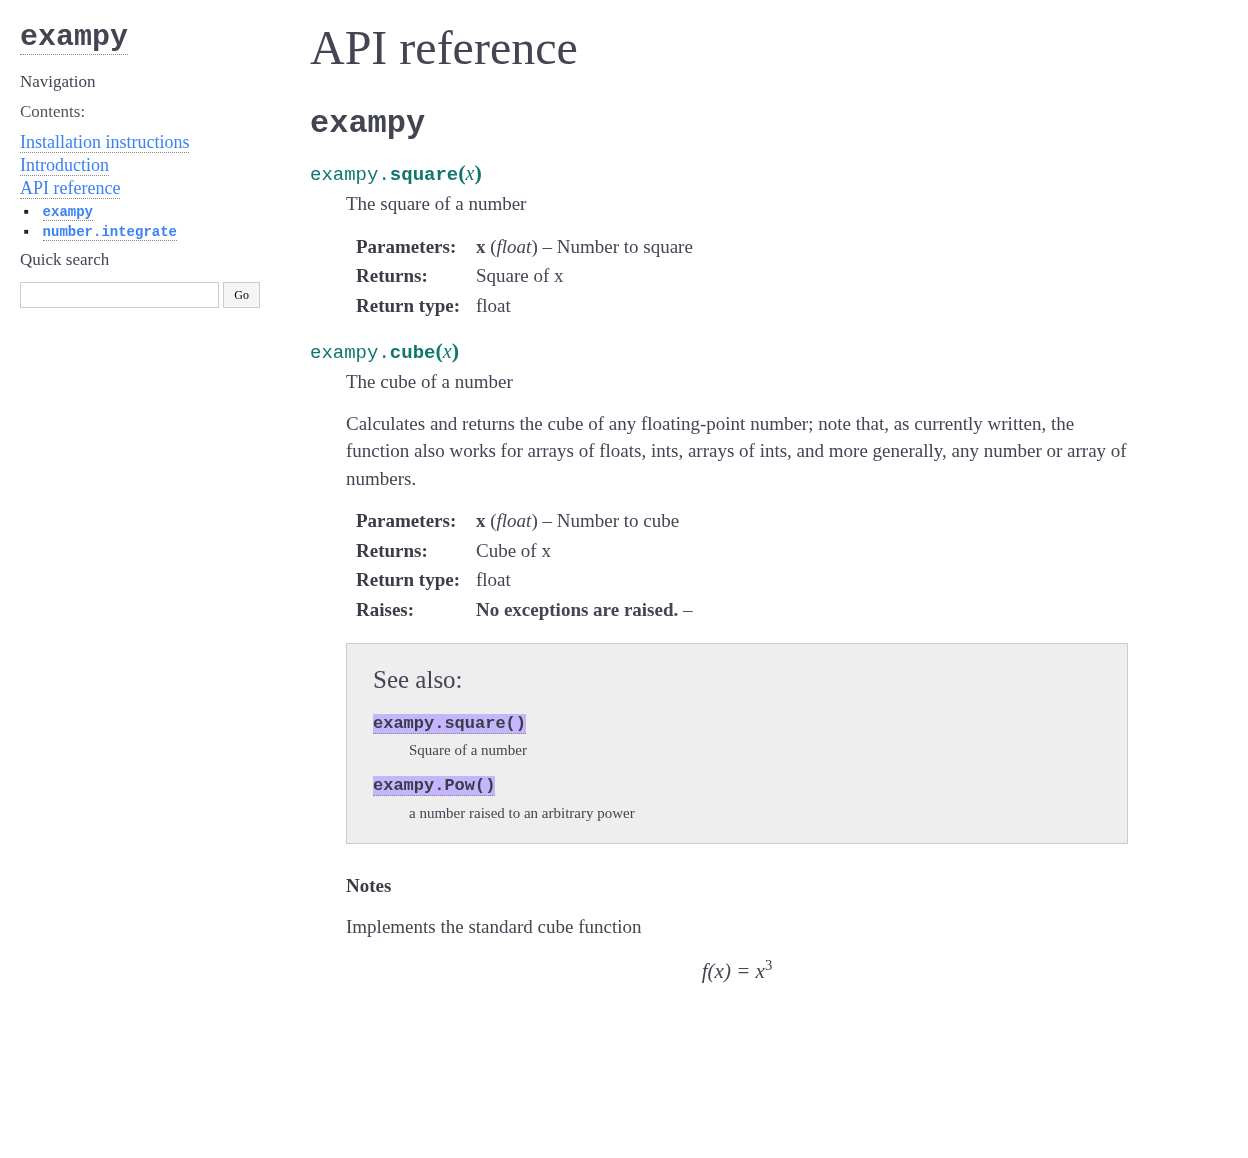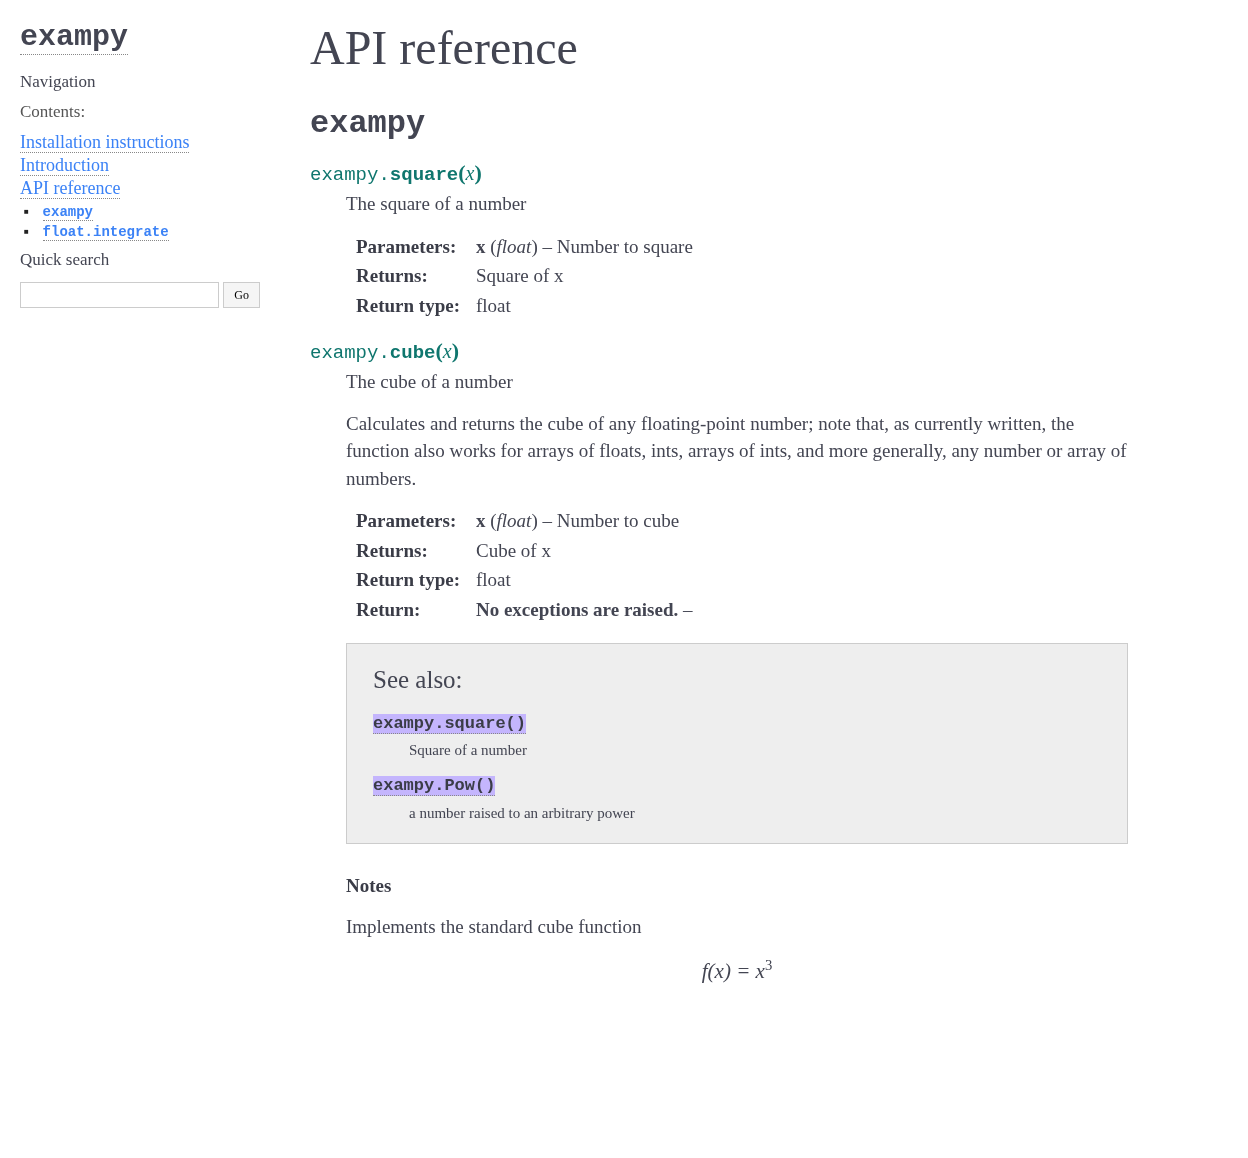--- a/index.html
+++ b/index.html
@@ -207,21 +207,21 @@
     <li>
       <a href="#">Introduction</a>
     </li>
     <li>
       <a href="#">API reference</a>
       <ul>
         <li>
           <a href="#">exampy</a>
         </li>
         <li>
-          <a href="#">float.integrate</a>
+          <a href="#">number.integrate</a>
         </li>
       </ul>
     </li>
   </ul>
   <h3>Quick search</h3>
   <div class="search-row">
     <input type="text" style="">
     <button>Go</button>
   </div>
 </aside>
@@ -278,21 +278,21 @@
         </tr>
         <tr>
           <th>Returns:</th>
           <td>Cube of x</td>
         </tr>
         <tr>
           <th>Return type:</th>
           <td>float</td>
         </tr>
         <tr>
-          <th>Return:</th>
+          <th>Raises:</th>
           <td>
             <strong>No exceptions are raised.</strong> –
           </td>
         </tr>
       </tbody>
         </table>
 
       <div class="admonition">
         <p class="admonition-title">See also:</p>
         <dl>

